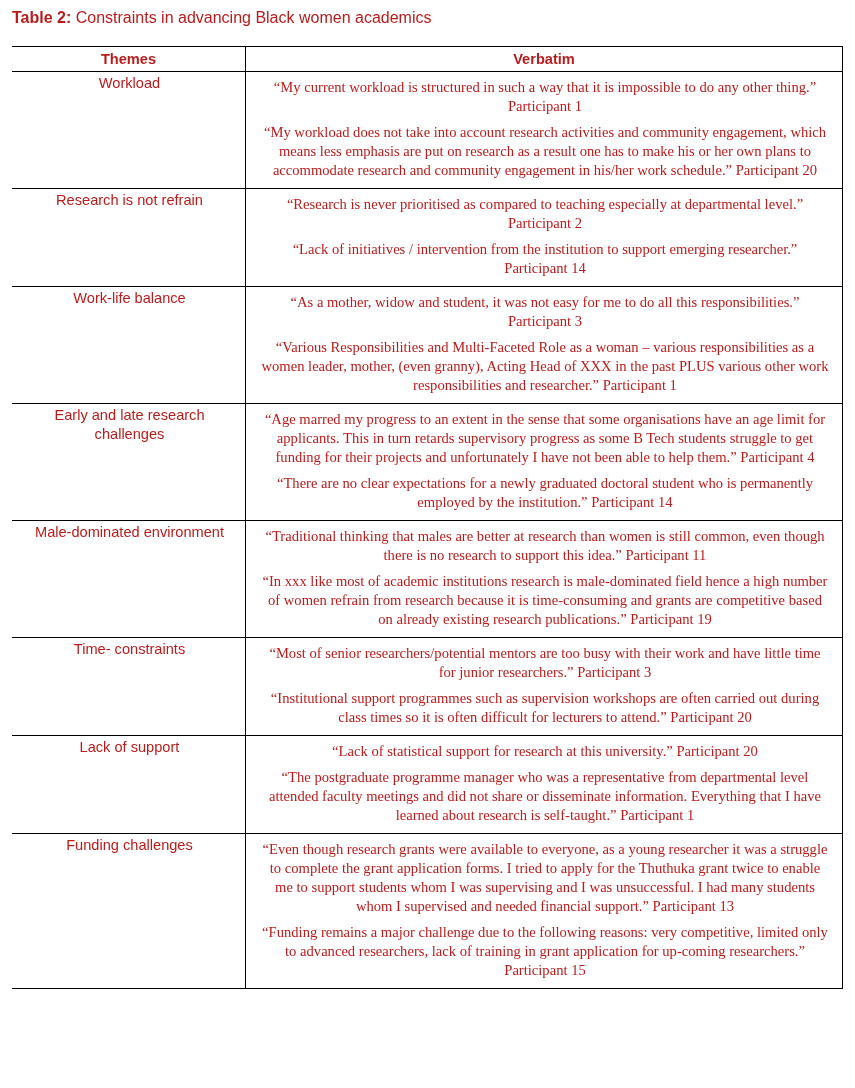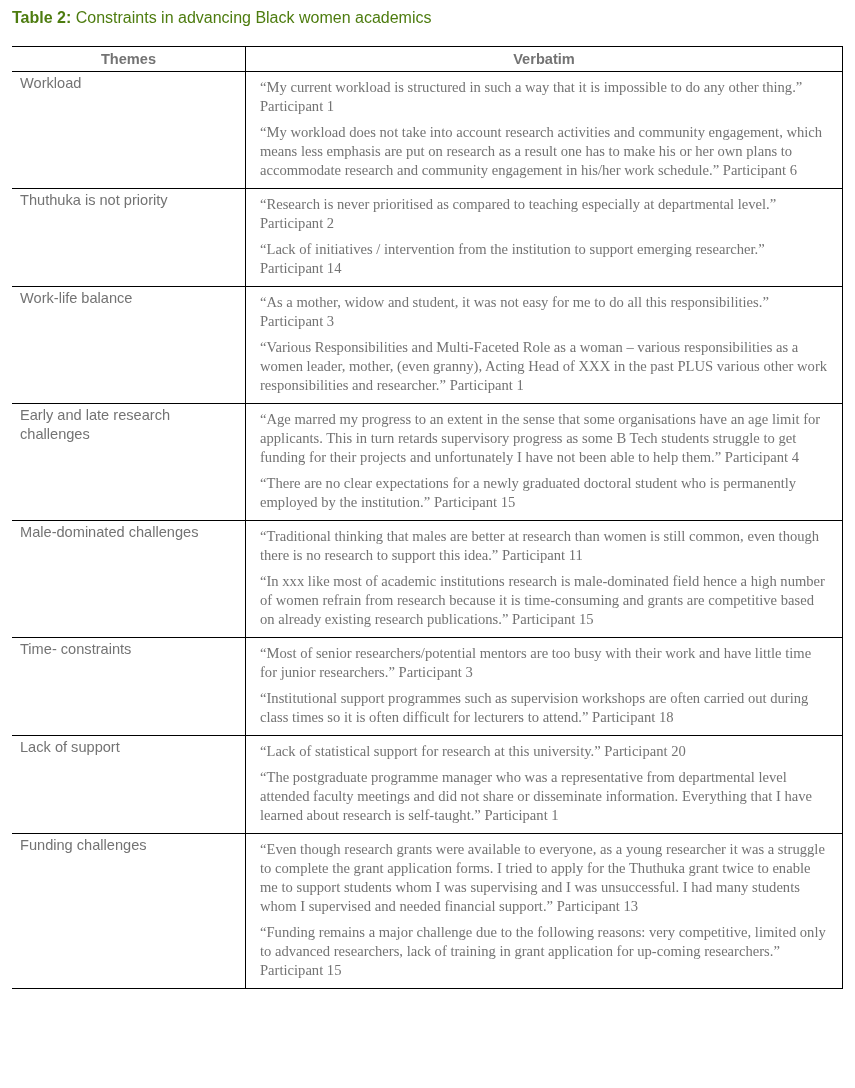--- a/index.html
+++ b/index.html
@@ -14,37 +14,37 @@
       font-family: "Liberation Sans", sans-serif;
       color: #1a1a1a;
       overflow: hidden;
     }
     .caption {
       position: absolute;
       left: 12px;
       top: 8px;
       font-size: 16px;
       line-height: 20px;
-      color: #4d7c0f;
+      color: #b91c1c;
     }
     .caption .label { font-weight: bold; }
     table.t {
       position: absolute;
       left: 12px;
       top: 46px;
       width: 831px;
       border-collapse: collapse;
       font-size: 14.6px;
       line-height: 19px;
-      color: #737373;
+      color: #b91c1c;
     }
     table.t th, table.t td {
       border: 1px solid #000;
       vertical-align: top;
-      text-align: left;
+      text-align: center;
     }
     table.t tr > *:first-child { border-left: none; }
     table.t th {
       font-weight: bold;
       text-align: center;
       padding: 3px 6px 2px 6px;
       height: 19px;
     }
     table.t th.col-theme { width: 219px; }
     table.t td.theme {
@@ -69,56 +69,56 @@
     <tr>
       <th class="col-theme">Themes</th>
       <th>Verbatim</th>
     </tr>
   </thead>
   <tbody>
     <tr>
       <td class="theme">Workload</td>
       <td class="verbatim">
         <p class="quote">“My current workload is structured in such a way that it is impossible to do any other thing.” Participant 1</p>
-        <p class="quote">“My workload does not take into account research activities and community engagement, which means less emphasis are put on research as a result one has to make his or her own plans to accommodate research and community engagement in his/her work schedule.” Participant 6</p>
+        <p class="quote">“My workload does not take into account research activities and community engagement, which means less emphasis are put on research as a result one has to make his or her own plans to accommodate research and community engagement in his/her work schedule.” Participant 20</p>
       </td>
     </tr>
     <tr>
-      <td class="theme">Thuthuka is not priority</td>
+      <td class="theme">Research is not refrain</td>
       <td class="verbatim">
         <p class="quote">“Research is never prioritised as compared to teaching especially at departmental level.” Participant 2</p>
         <p class="quote">“Lack of initiatives / intervention from the institution to support emerging researcher.” Participant 14</p>
       </td>
     </tr>
     <tr>
       <td class="theme">Work-life balance</td>
       <td class="verbatim">
         <p class="quote">“As a mother, widow and student, it was not easy for me to do all this responsibilities.” Participant 3</p>
         <p class="quote">“Various Responsibilities and Multi-Faceted Role as a woman – various responsibilities as a women leader, mother, (even granny), Acting Head of XXX in the past PLUS various other work responsibilities and researcher.” Participant 1</p>
       </td>
     </tr>
     <tr>
       <td class="theme">Early and late research challenges</td>
       <td class="verbatim">
         <p class="quote">“Age marred my progress to an extent in the sense that some organisations have an age limit for applicants. This in turn retards supervisory progress as some B Tech students struggle to get funding for their projects and unfortunately I have not been able to help them.” Participant 4</p>
-        <p class="quote">“There are no clear expectations for a newly graduated doctoral student who is permanently employed by the institution.” Participant 15</p>
+        <p class="quote">“There are no clear expectations for a newly graduated doctoral student who is permanently employed by the institution.” Participant 14</p>
       </td>
     </tr>
     <tr>
-      <td class="theme">Male-dominated challenges</td>
+      <td class="theme">Male-dominated environment</td>
       <td class="verbatim">
         <p class="quote">“Traditional thinking that males are better at research than women is still common, even though there is no research to support this idea.” Participant 11</p>
-        <p class="quote">“In xxx like most of academic institutions research is male-dominated field hence a high number of women refrain from research because it is time-consuming and grants are competitive based on already existing research publications.” Participant 15</p>
+        <p class="quote">“In xxx like most of academic institutions research is male-dominated field hence a high number of women refrain from research because it is time-consuming and grants are competitive based on already existing research publications.” Participant 19</p>
       </td>
     </tr>
     <tr>
       <td class="theme">Time- constraints</td>
       <td class="verbatim">
         <p class="quote">“Most of senior researchers/potential mentors are too busy with their work and have little time for junior researchers.” Participant 3</p>
-        <p class="quote">“Institutional support programmes such as supervision workshops are often carried out during class times so it is often difficult for lecturers to attend.” Participant 18</p>
+        <p class="quote">“Institutional support programmes such as supervision workshops are often carried out during class times so it is often difficult for lecturers to attend.” Participant 20</p>
       </td>
     </tr>
     <tr>
       <td class="theme">Lack of support</td>
       <td class="verbatim">
         <p class="quote">“Lack of statistical support for research at this university.” Participant 20</p>
         <p class="quote">“The postgraduate programme manager who was a representative from departmental level attended faculty meetings and did not share or disseminate information. Everything that I have learned about research is self-taught.” Participant 1</p>
       </td>
     </tr>
     <tr>

